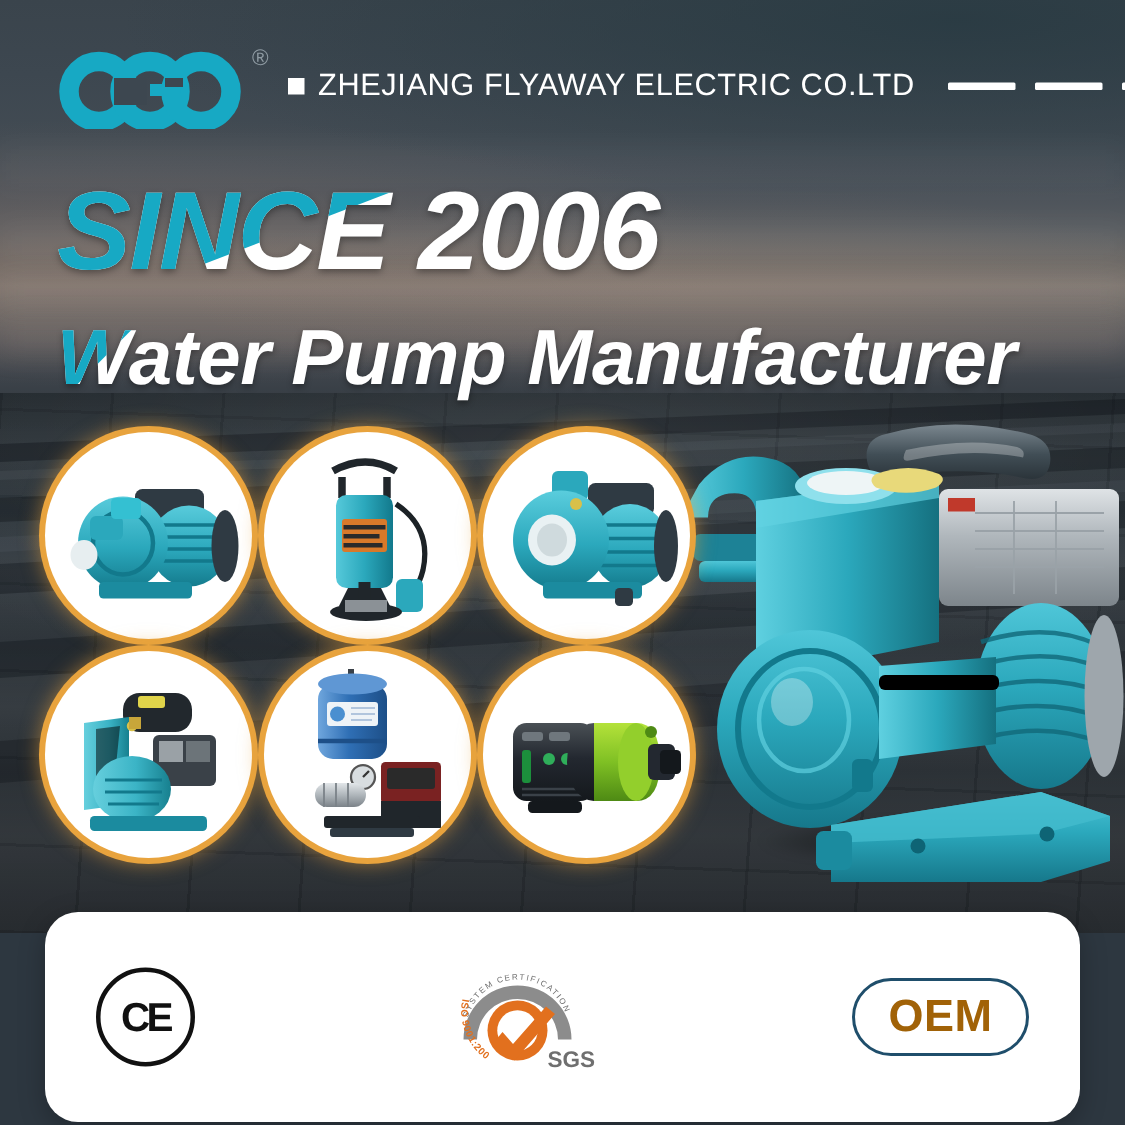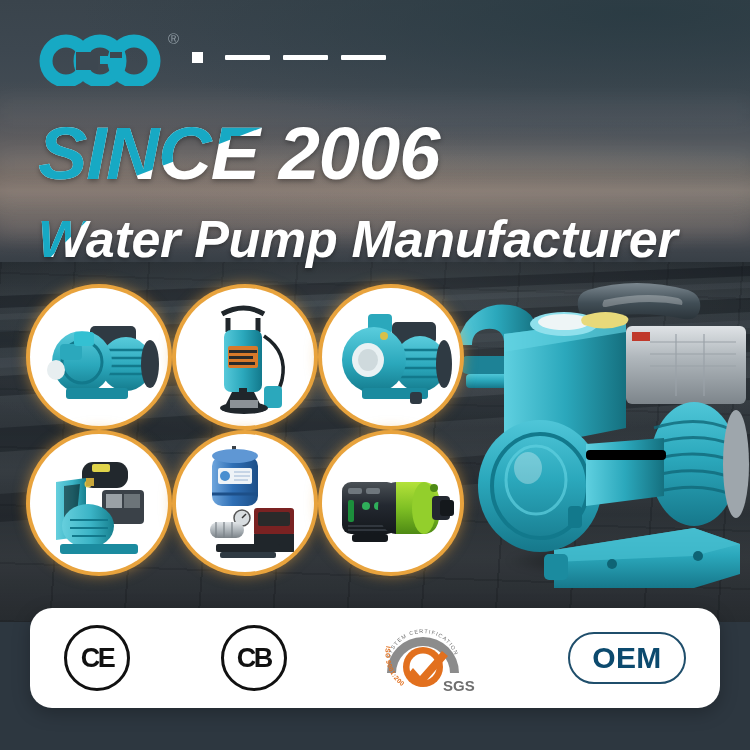--- a/index.html
+++ b/index.html
@@ -140,21 +140,21 @@
   
   .hero-pump{position:absolute;left:436px;top:268px;width:320px;height:330px;}
   .hero-shadow{
     position:absolute;left:470px;top:540px;width:260px;height:42px;
     background:radial-gradient(50% 50% at 50% 50%, rgba(0,0,0,.55) 0%, rgba(0,0,0,0) 72%);
     filter:blur(3px);
   }
 
   
   .cert-card{
-    position:absolute;left:30px;top:608px;width:690px;height:100px;
+    position:absolute;left:30px;top:608px;width:690px;height:140px;
     background:#ffffff;border-radius:22px;
     box-shadow:0 5px 18px rgba(0,0,0,.26);
     display:flex;align-items:center;justify-content:space-between;
     padding:0 34px;
   }
   .cert{flex:none;display:flex;align-items:center;justify-content:center;}
 
   .ring-badge{
     width:66px;height:66px;border-radius:50%;
     border:3.5px solid #111111;
@@ -164,21 +164,21 @@
     font-size:27px;font-weight:bold;color:#111111;letter-spacing:-2.5px;
     font-family:"Liberation Sans",sans-serif;line-height:1;
   }
 
   .pill-badge{
     height:52px;min-width:118px;padding:0 19px;border-radius:26px;
     border:2.5px solid #1f4e6b;
     display:flex;align-items:center;justify-content:center;
   }
   .pill-badge span{
-    font-size:30px;font-weight:bold;color:#0c4a6e;letter-spacing:.3px;
+    font-size:30px;font-weight:bold;color:#a16207;letter-spacing:.3px;
     font-family:"Liberation Sans",sans-serif;line-height:1;
   }
 </style>
 </head>
 <body>
 
 <div id="banner">
 
   <div class="bg-sky"></div>
   <div class="bg-sky-tint"></div>
@@ -213,20 +213,21 @@
         <rect x="40" y="24" width="22" height="18" fill="#3d4750"></rect>
 
         <rect x="64" y="28" width="18" height="8" fill="#17a9c4"></rect>
         <rect x="74" y="24" width="12" height="6" fill="#3d4750"></rect>
       </svg>
       <span class="reg-mark">®</span>
     </div>
 
     <div class="co-name">
       <span class="co-square"></span>
+      <span class="co-text">ZHEJIANG FLYAWAY ELECTRIC CO.LTD</span>
       <span class="dashes">
         <i class="dash"></i>
         <i class="dash"></i>
         <i class="dash"></i>
       </span>
     </div>
   </div>
 
   <div class="headline">
     <div class="since-line">
@@ -510,25 +511,20 @@
   </div>
 
   <div class="cert-card">
 
     <div class="cert">
       <div class="ring-badge">
         <span>CE</span>
       </div>
     </div>
 
-    <div class="cert">
-      <div class="ring-badge">
-        <span>CB</span>
-      </div>
-    </div>
 
     <div class="cert">
       <svg width="100" height="74" viewBox="0 0 100 74">
         <defs>
           <path id="arcTop" d="M12 46 A34 34 0 0 1 80 46"></path>
           <path id="arcLeft" d="M10 22 A40 40 0 0 0 26 66"></path>
         </defs>
         <path d="M10 52 A36 36 0 0 1 82 52 l-9 0 A27 27 0 0 0 19 52 z" fill="#8c8c8c"></path>
         <text font-size="5.4" fill="#6f6f6f" font-family="'Liberation Sans',sans-serif" letter-spacing="1.1">
           <textPath href="#arcTop" startOffset="8%">SYSTEM CERTIFICATION</textPath>

